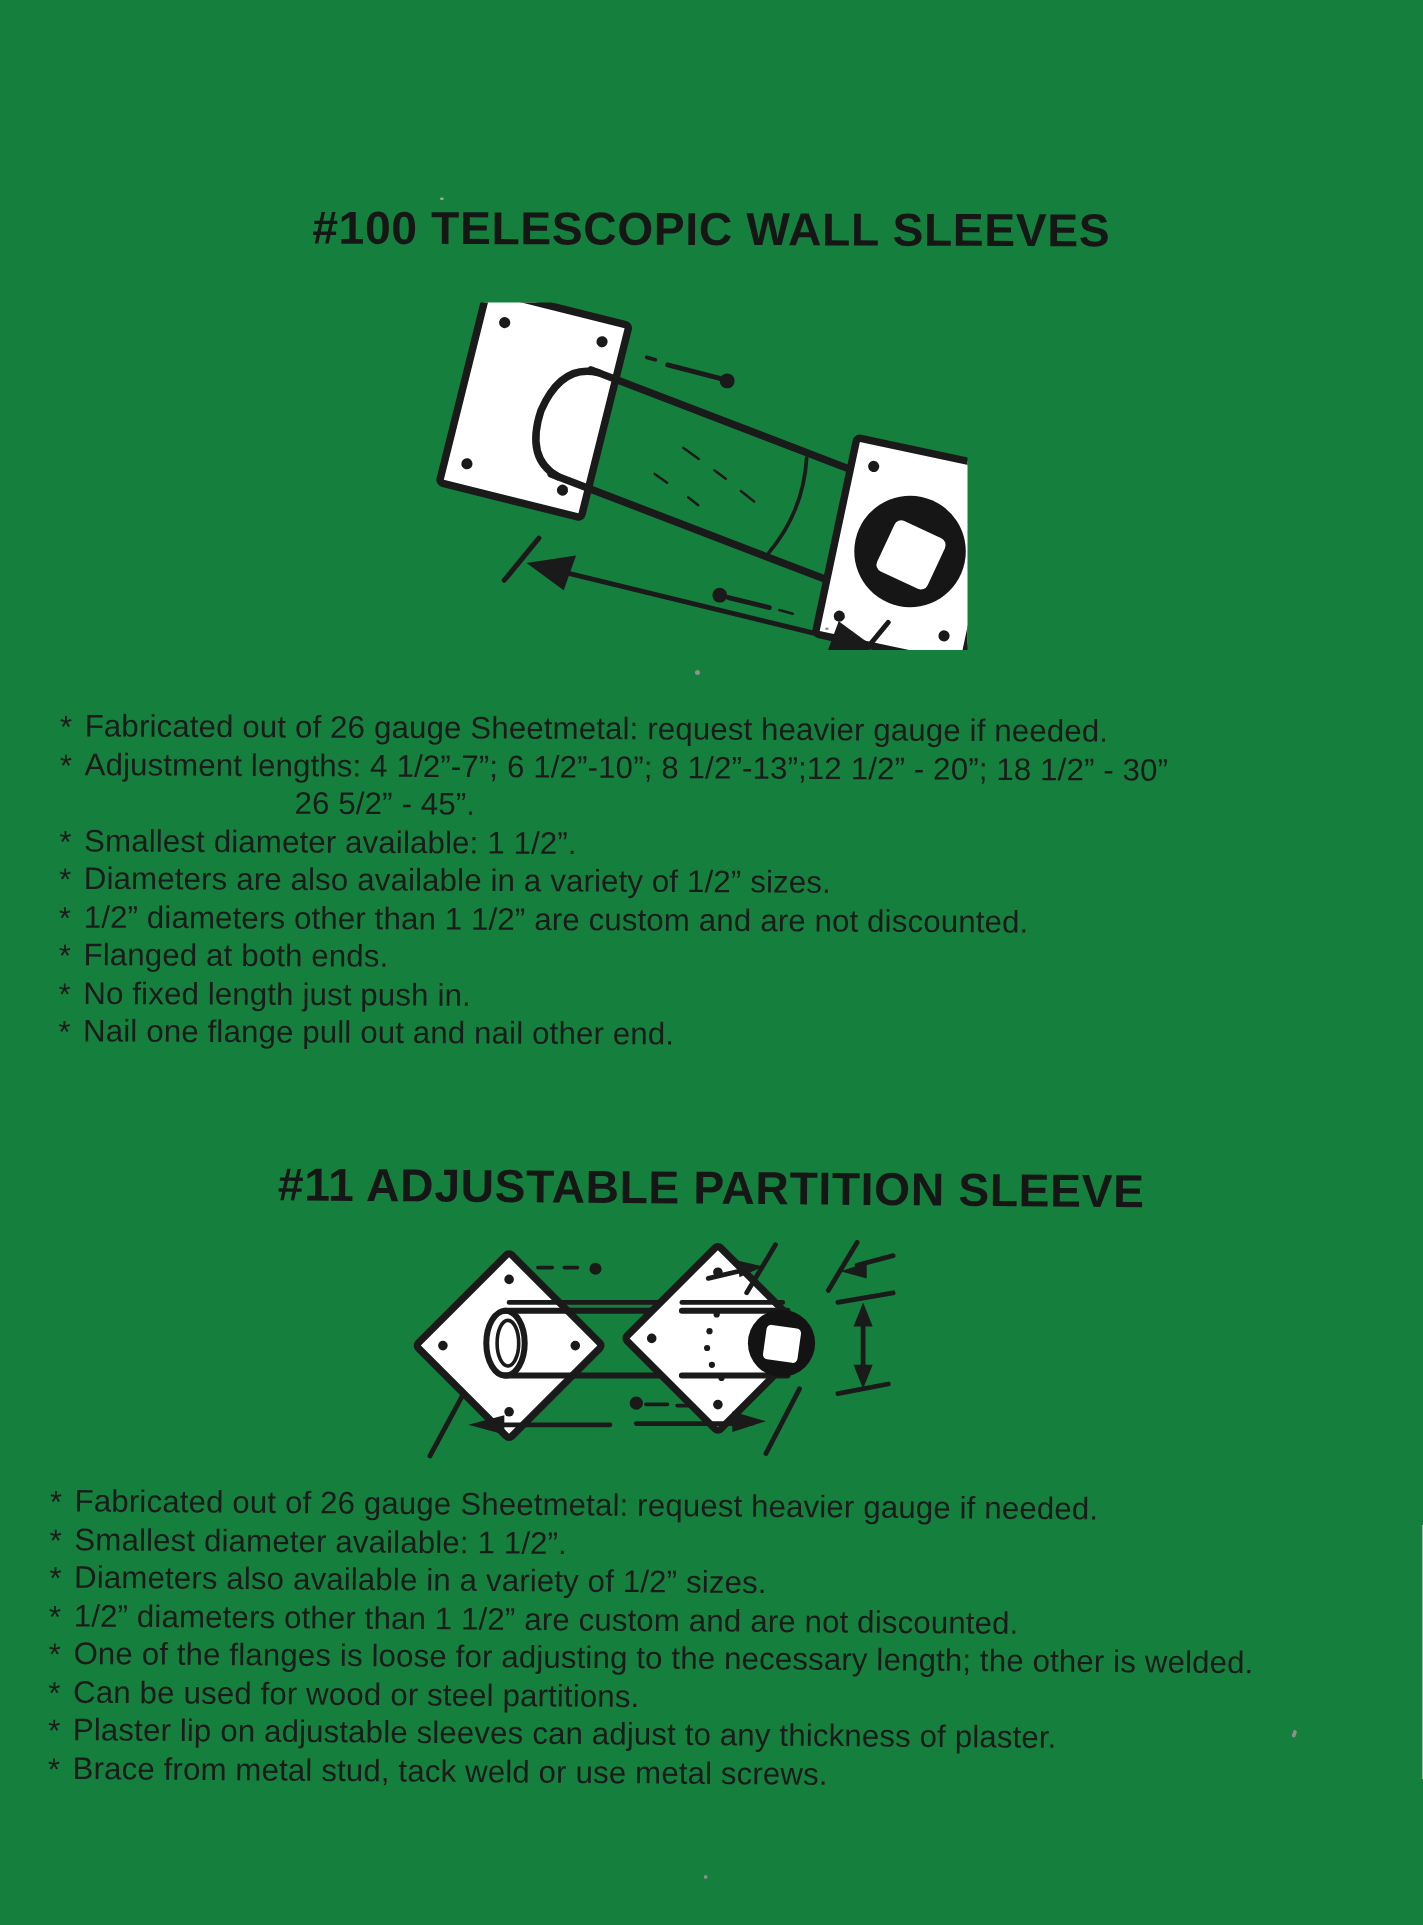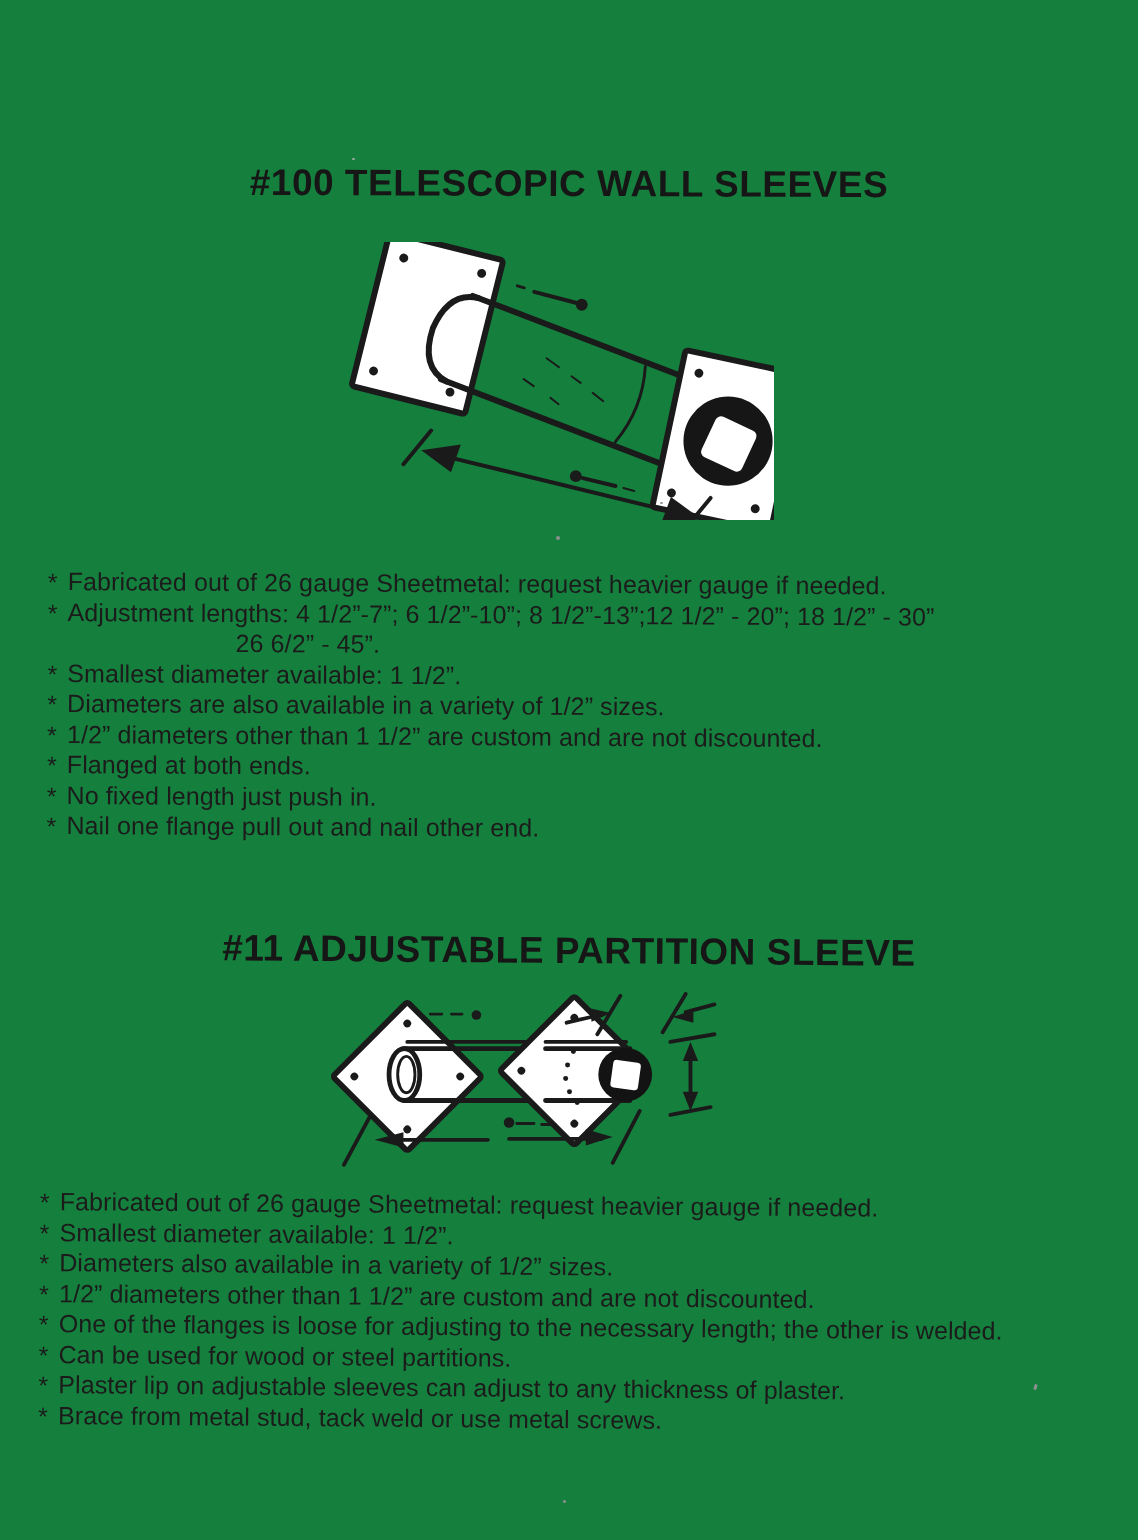--- a/index.html
+++ b/index.html
@@ -83,21 +83,21 @@
           <path d="M247 238 l33 8" stroke-width="4"></path>
           <path d="M288 248 l11 3" stroke-width="2"></path>
         </g>
       </g>
     </svg>
   </div>
 
   <div class="bullets" id="bullets-1">
     <p class="bullet"><span class="mk">*</span><span>Fabricated out of 26 gauge Sheetmetal: request heavier gauge if needed.</span></p>
     <p class="bullet"><span class="mk">*</span><span>Adjustment lengths: 4 1/2”-7”; 6 1/2”-10”; 8 1/2”-13”;12 1/2” - 20”; 18 1/2” - 30”</span></p>
-    <p class="bullet continuation"><span>26 6/2” - 45”.</span></p>
+    <p class="bullet continuation"><span>26 5/2” - 45”.</span></p>
     <p class="bullet"><span class="mk">*</span><span>Smallest diameter available: 1 1/2”.</span></p>
     <p class="bullet"><span class="mk">*</span><span>Diameters are also available in a variety of 1/2” sizes.</span></p>
     <p class="bullet"><span class="mk">*</span><span>1/2” diameters other than 1 1/2” are custom and are not discounted.</span></p>
     <p class="bullet"><span class="mk">*</span><span>Flanged at both ends.</span></p>
     <p class="bullet"><span class="mk">*</span><span>No fixed length just push in.</span></p>
     <p class="bullet"><span class="mk">*</span><span>Nail one flange pull out and nail other end.</span></p>
   </div>
 
   <h1 class="title" id="title-2">#11 ADJUSTABLE PARTITION SLEEVE</h1>
 

